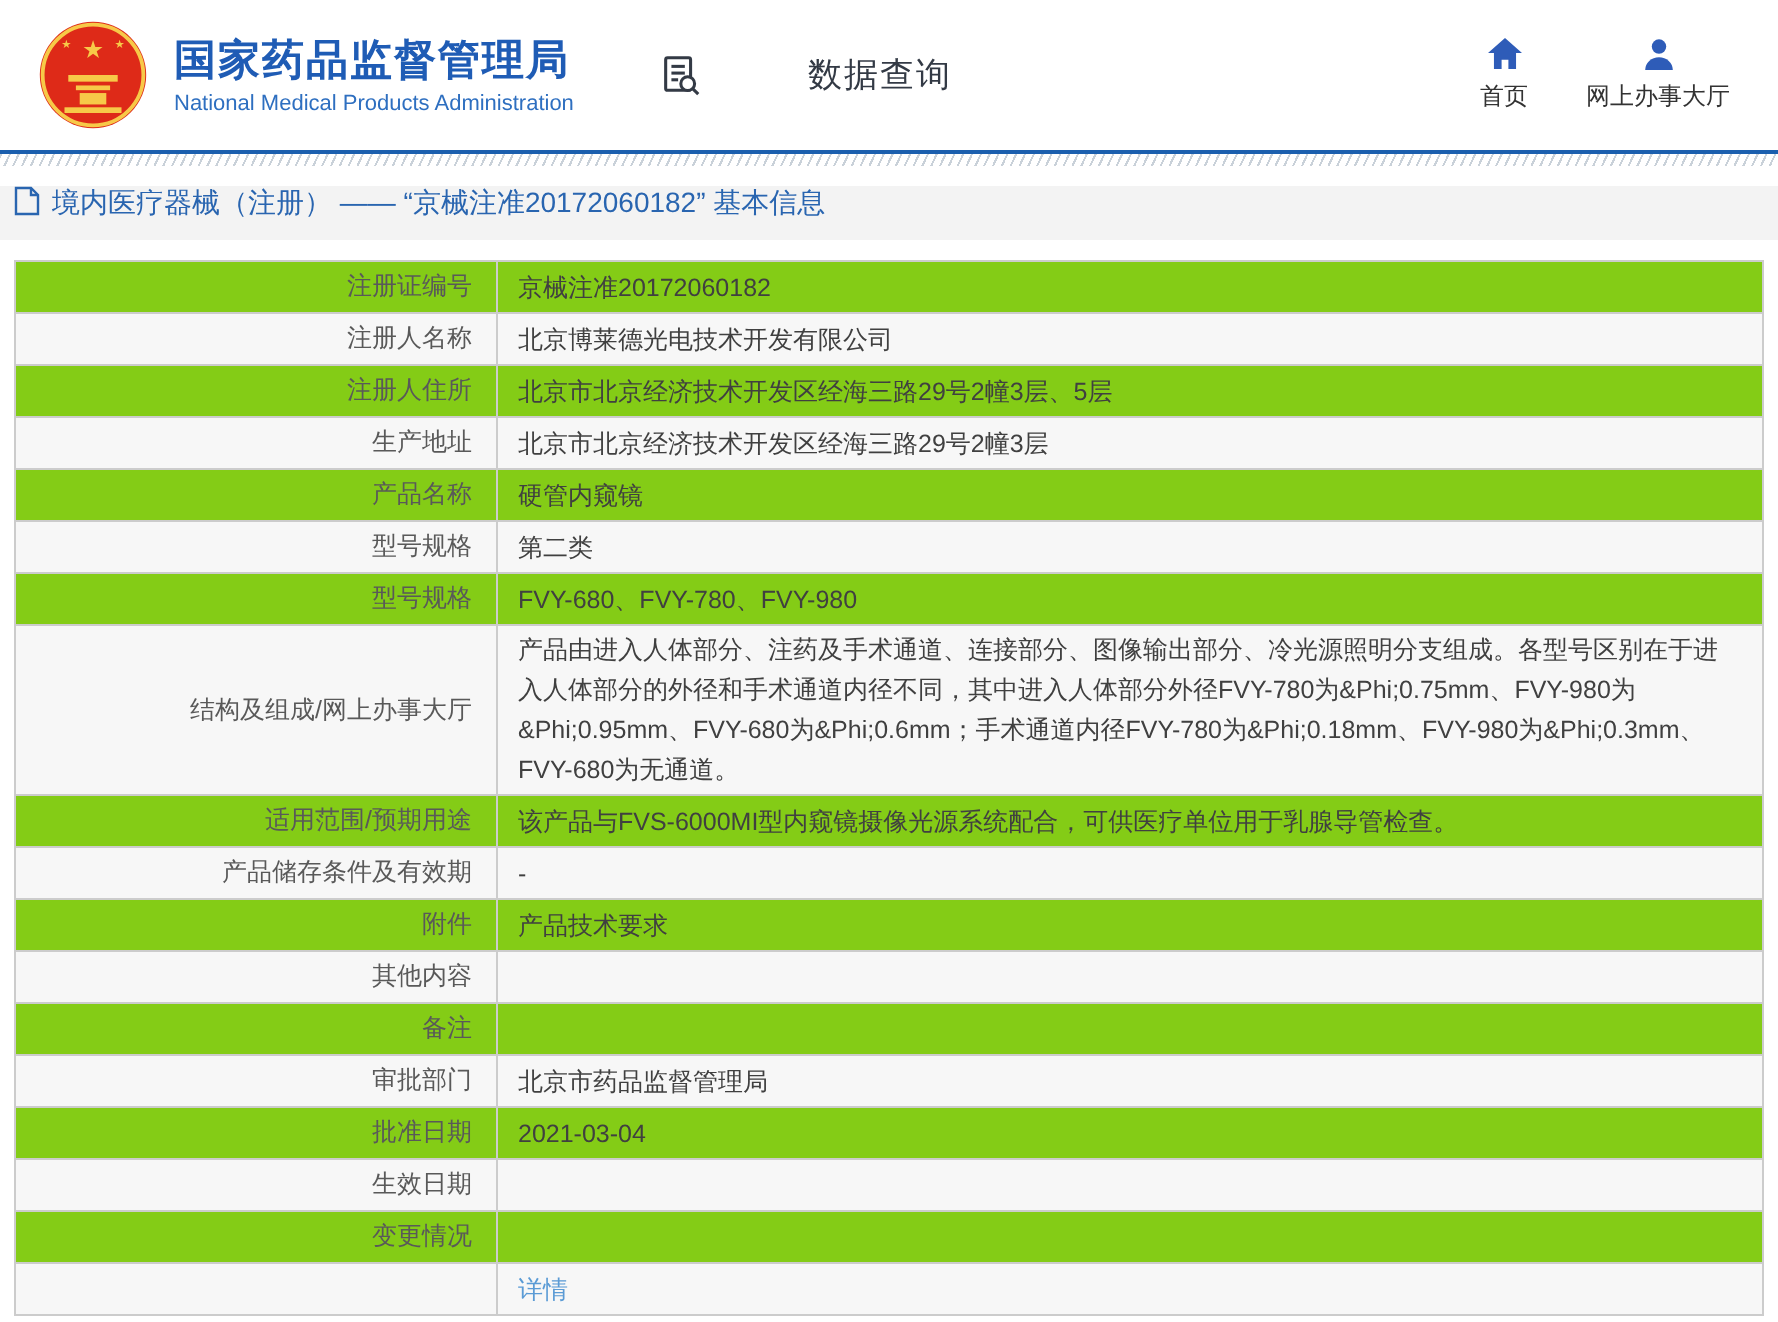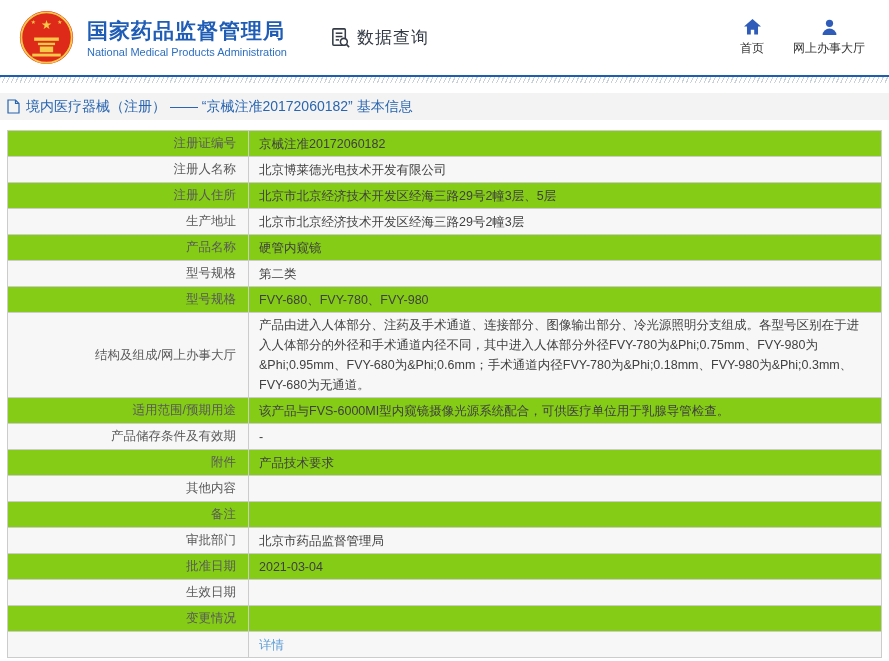--- a/index.html
+++ b/index.html
@@ -34,20 +34,21 @@
   .logo-subtitle {
     font-size: 11px;
     color: #2e6fc0;
     margin-top: 2px;
   }
   .data-query {
     display: flex;
     align-items: flex-end;
     margin-left: 42px;
     cursor: pointer;
+    gap: 47px;
   }
   .data-query .dq-icon { margin-right: 5px; display: inline-flex; }
   .data-query .dq-label { font-size: 17px; color: #333a45; letter-spacing: 1px; }
 
   .header-nav {
     margin-left: auto;
     display: flex;
     gap: 29px;
   }
   .nav-item {
@@ -65,21 +66,21 @@
     height: 6px;
     background: repeating-linear-gradient(115deg, #c9d1d9 0, #c9d1d9 1px, #ffffff 1px, #ffffff 4px);
   }
 
   
   .title-bar {
     margin-top: 10px;
     height: 27px;
     background: #f3f3f3;
     display: flex;
-    align-items: center;
+    align-items: flex-start;
     padding-left: 7px;
   }
   .title-bar .doc-icon { display: inline-flex; margin-right: 6px; }
   .title-bar .title-text { font-size: 14px; color: #2965b0; }
 
   
   .info-table {
     margin: 10px 7px 0 7px;
     border: 1px solid #cccccc;
     border-bottom: none;

